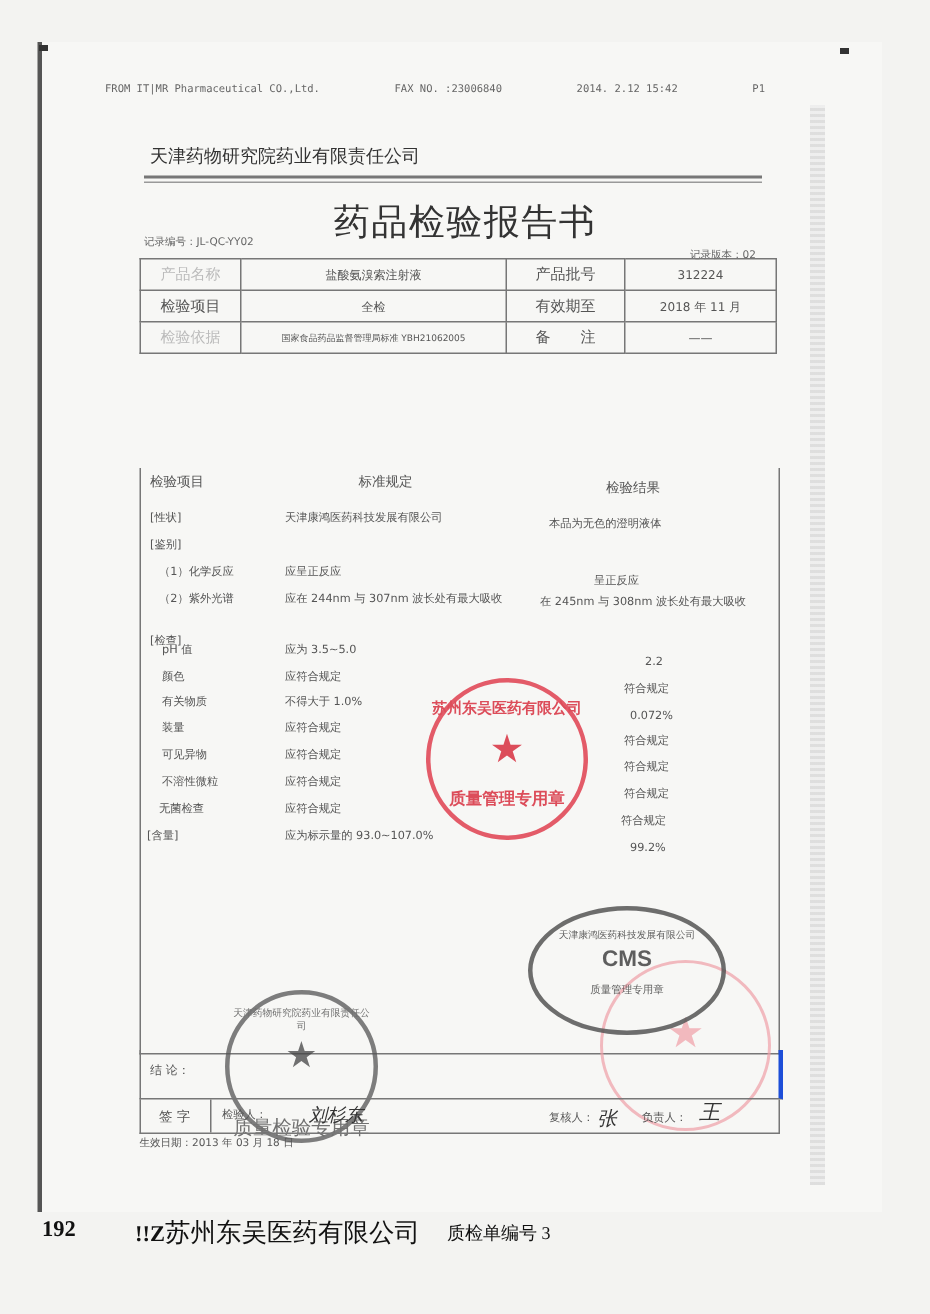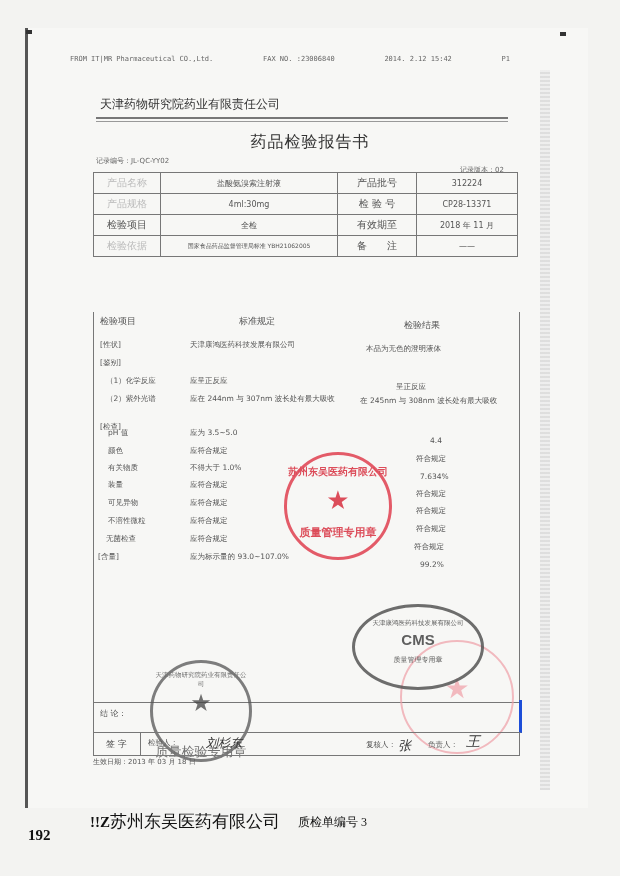--- a/index.html
+++ b/index.html
@@ -5,38 +5,38 @@
   html,body{margin:0;padding:0;}
   body{width:620px;height:876px;background:#f3f3f1;position:relative;overflow:hidden;font-family:"DejaVu Sans",sans-serif;color:#444;}
   .paper{position:absolute;left:25px;top:28px;width:560px;height:780px;background:#f7f7f5;border-left:3px solid #555;}
   .paper-edge{position:absolute;left:540px;top:70px;width:10px;height:720px;background:repeating-linear-gradient(0deg,#d8d8d8 0 2px,#ececec 2px 4px);opacity:.8;}
   .corner-mark{position:absolute;width:6px;height:4px;background:#333;}
   .fax-header{position:absolute;top:55px;left:70px;width:440px;font-family:"DejaVu Sans Mono",monospace;font-size:7px;color:#666;display:flex;justify-content:space-between;}
   .fax-header span{white-space:pre;}
   .company{position:absolute;top:96px;left:100px;font-size:12px;color:#333;}
   .company-rule{position:absolute;top:117px;left:96px;width:412px;height:0;border-top:2px solid #777;}
   .company-rule2{position:absolute;top:121px;left:96px;width:412px;border-top:1px solid #999;}
-  .title{position:absolute;top:132px;left:0;width:620px;text-align:center;font-family:"DejaVu Serif",serif;font-size:16px;color:#333;letter-spacing:1px;}
+  .title{position:absolute;top:132px;left:0;width:620px;text-align:center;font-family:"DejaVu Serif",serif;font-size:24px;color:#333;letter-spacing:1px;}
   .rec-no{position:absolute;top:156px;left:96px;font-size:7px;color:#666;}
   .rec-ver{position:absolute;top:165px;left:460px;font-size:7px;color:#666;}
   table.info{position:absolute;top:172px;left:93px;width:425px;border-collapse:collapse;font-size:8px;color:#555;}
   table.info td{border:1px solid #777;height:20px;text-align:center;padding:0 3px;}
   table.info td.lbl{font-size:10px;width:60px;color:#555;}
   table.info td.lbl.faint{color:#bbb;}
   table.info td.val1{width:170px;}
   table.info td.lbl2{width:72px;font-size:10px;}
   .results{position:absolute;top:312px;left:93px;width:425px;height:390px;border:1px solid #777;border-top:none;}
   .res-head{position:absolute;top:3px;font-size:9px;color:#555;}
   .res-row{position:absolute;font-size:7.5px;color:#555;white-space:nowrap;}
   .conclusion-box{position:absolute;top:700px;left:93px;width:425px;height:32px;border-left:1px solid #777;border-right:3px solid #1d4ed8;border-bottom:1px solid #777;}
   .sign-box{position:absolute;top:733px;left:93px;width:425px;height:22px;border:1px solid #777;border-top:none;}
   .sign-div{position:absolute;left:46px;top:0;height:22px;border-left:1px solid #777;}
   .effective{position:absolute;top:757px;left:93px;font-size:7px;color:#555;}
   .footer{position:absolute;top:812px;left:28px;font-family:"Liberation Serif",serif;color:#111;}
-  .footer .num{position:absolute;left:0;top:0;font-weight:bold;font-size:15px;margin-top:15px;}
+  .footer .num{position:absolute;left:0;top:0;font-weight:bold;font-size:15px;}
   .footer .co{position:absolute;left:62px;top:-2px;font-size:17px;white-space:nowrap;}
   .footer .co b{font-size:15px;}
   .footer .qc{position:absolute;left:270px;top:2px;font-size:12px;white-space:nowrap;}
   .stamp{position:absolute;border-radius:50%;}
   .stamp-red{border:3px solid #e04050;color:#d83040;opacity:.85;}
   .stamp-gray{border:3px solid #555;color:#444;opacity:.85;}
   .stamp-text{position:absolute;width:100%;text-align:center;}
   .sig{position:absolute;font-family:"DejaVu Serif",serif;font-style:italic;color:#333;}
 </style>
 </head>
@@ -64,26 +64,20 @@
 
 <table class="info">
   <tbody>
       <tr>
     <td class="lbl faint">产品名称</td>
     <td class="val1">盐酸氨溴索注射液</td>
     <td class="lbl2">产品批号</td>
     <td>312224</td>
   </tr>
   <tr>
-    <td class="lbl faint">产品规格</td>
-    <td class="val1">4ml:30mg</td>
-    <td class="lbl2">检 验 号</td>
-    <td>CP28-13371</td>
-  </tr>
-  <tr>
     <td class="lbl">检验项目</td>
     <td class="val1">全检</td>
     <td class="lbl2">有效期至</td>
     <td>2018 年 11 月</td>
   </tr>
   <tr>
     <td class="lbl faint">检验依据</td>
     <td class="val1" style="font-size:6px">国家食品药品监督管理局标准 YBH21062005</td>
     <td class="lbl2">备　　注</td>
     <td>——</td>
@@ -107,29 +101,29 @@
   <div class="res-row" style="top:70px;left:302px">呈正反应</div>
 
   <div class="res-row" style="top:82px;left:12px">（2）紫外光谱</div>
   <div class="res-row" style="top:82px;left:96px">应在 244nm 与 307nm 波长处有最大吸收</div>
   <div class="res-row" style="top:84px;left:266px">在 245nm 与 308nm 波长处有最大吸收</div>
 
   <div class="res-row" style="top:110px;left:6px">[检查]</div>
 
   <div class="res-row" style="top:116px;left:14px">pH 值</div>
   <div class="res-row" style="top:116px;left:96px">应为 3.5~5.0</div>
-  <div class="res-row" style="top:124px;left:336px">4.4</div>
+  <div class="res-row" style="top:124px;left:336px">2.2</div>
 
   <div class="res-row" style="top:134px;left:14px">颜色</div>
   <div class="res-row" style="top:134px;left:96px">应符合规定</div>
   <div class="res-row" style="top:142px;left:322px">符合规定</div>
 
   <div class="res-row" style="top:151px;left:14px">有关物质</div>
   <div class="res-row" style="top:151px;left:96px">不得大于 1.0%</div>
-  <div class="res-row" style="top:160px;left:326px">7.634%</div>
+  <div class="res-row" style="top:160px;left:326px">0.072%</div>
 
   <div class="res-row" style="top:168px;left:14px">装量</div>
   <div class="res-row" style="top:168px;left:96px">应符合规定</div>
   <div class="res-row" style="top:177px;left:322px">符合规定</div>
 
   <div class="res-row" style="top:186px;left:14px">可见异物</div>
   <div class="res-row" style="top:186px;left:96px">应符合规定</div>
   <div class="res-row" style="top:194px;left:322px">符合规定</div>
 
   <div class="res-row" style="top:204px;left:14px">不溶性微粒</div>

